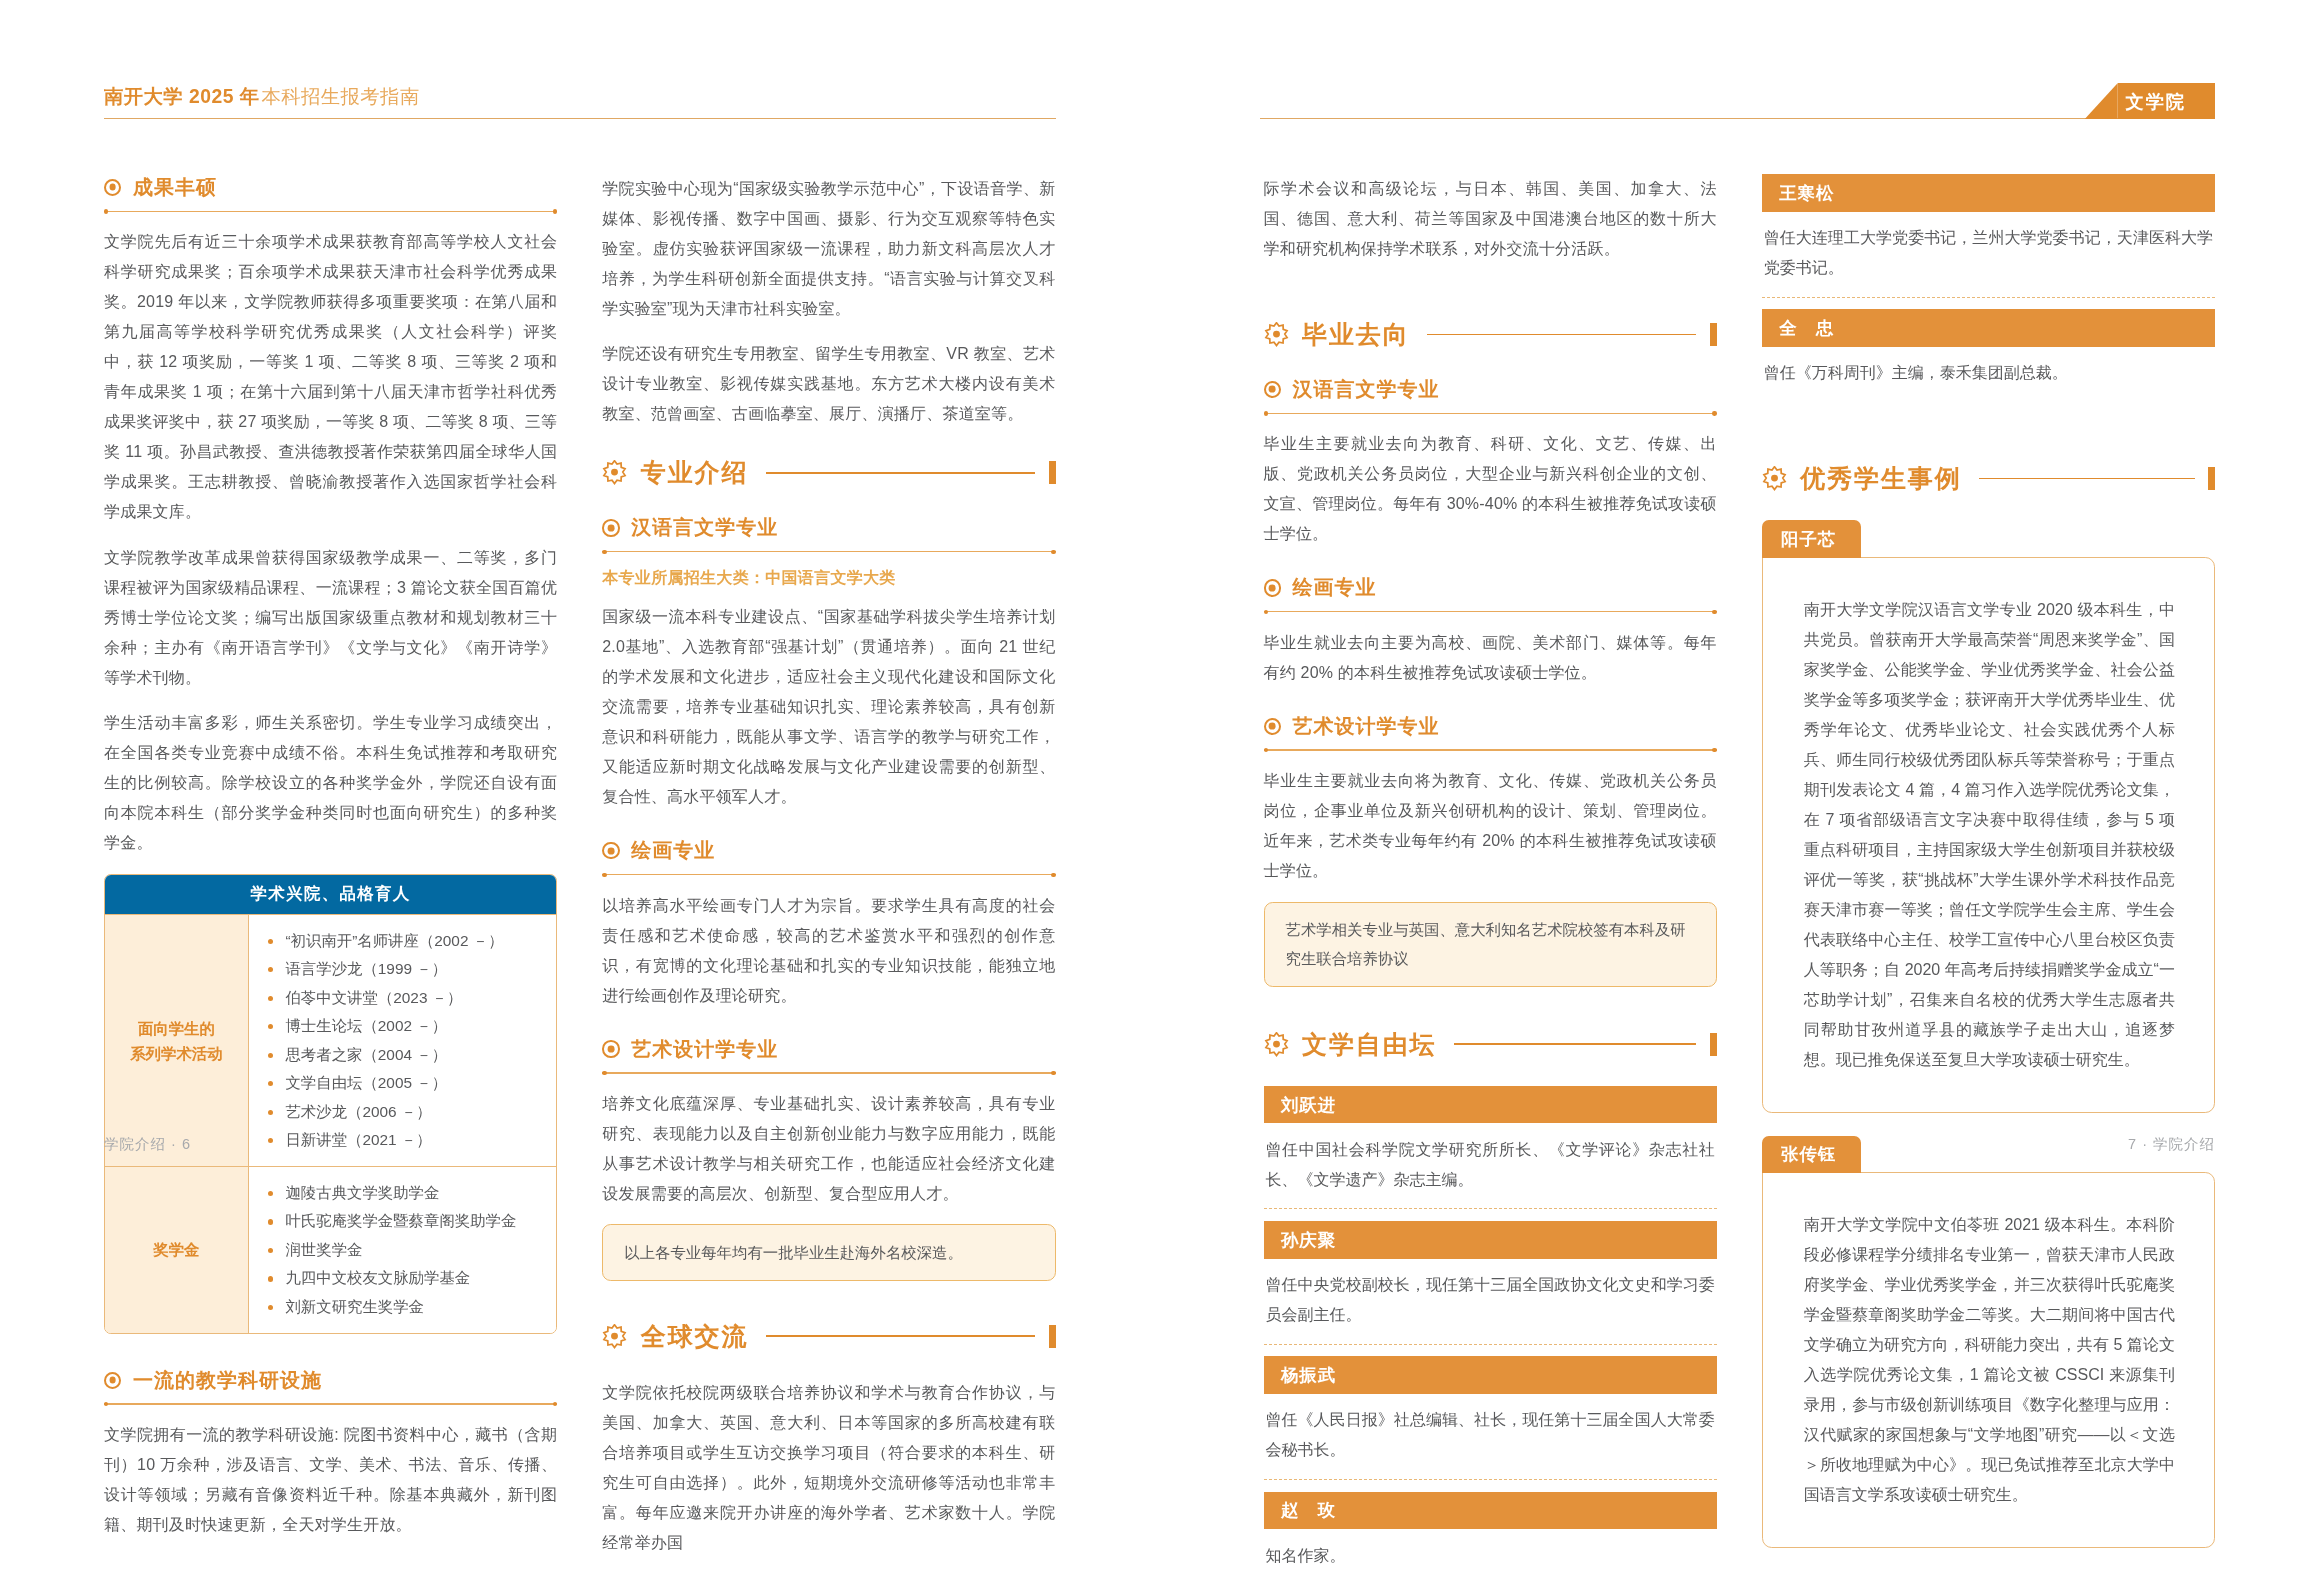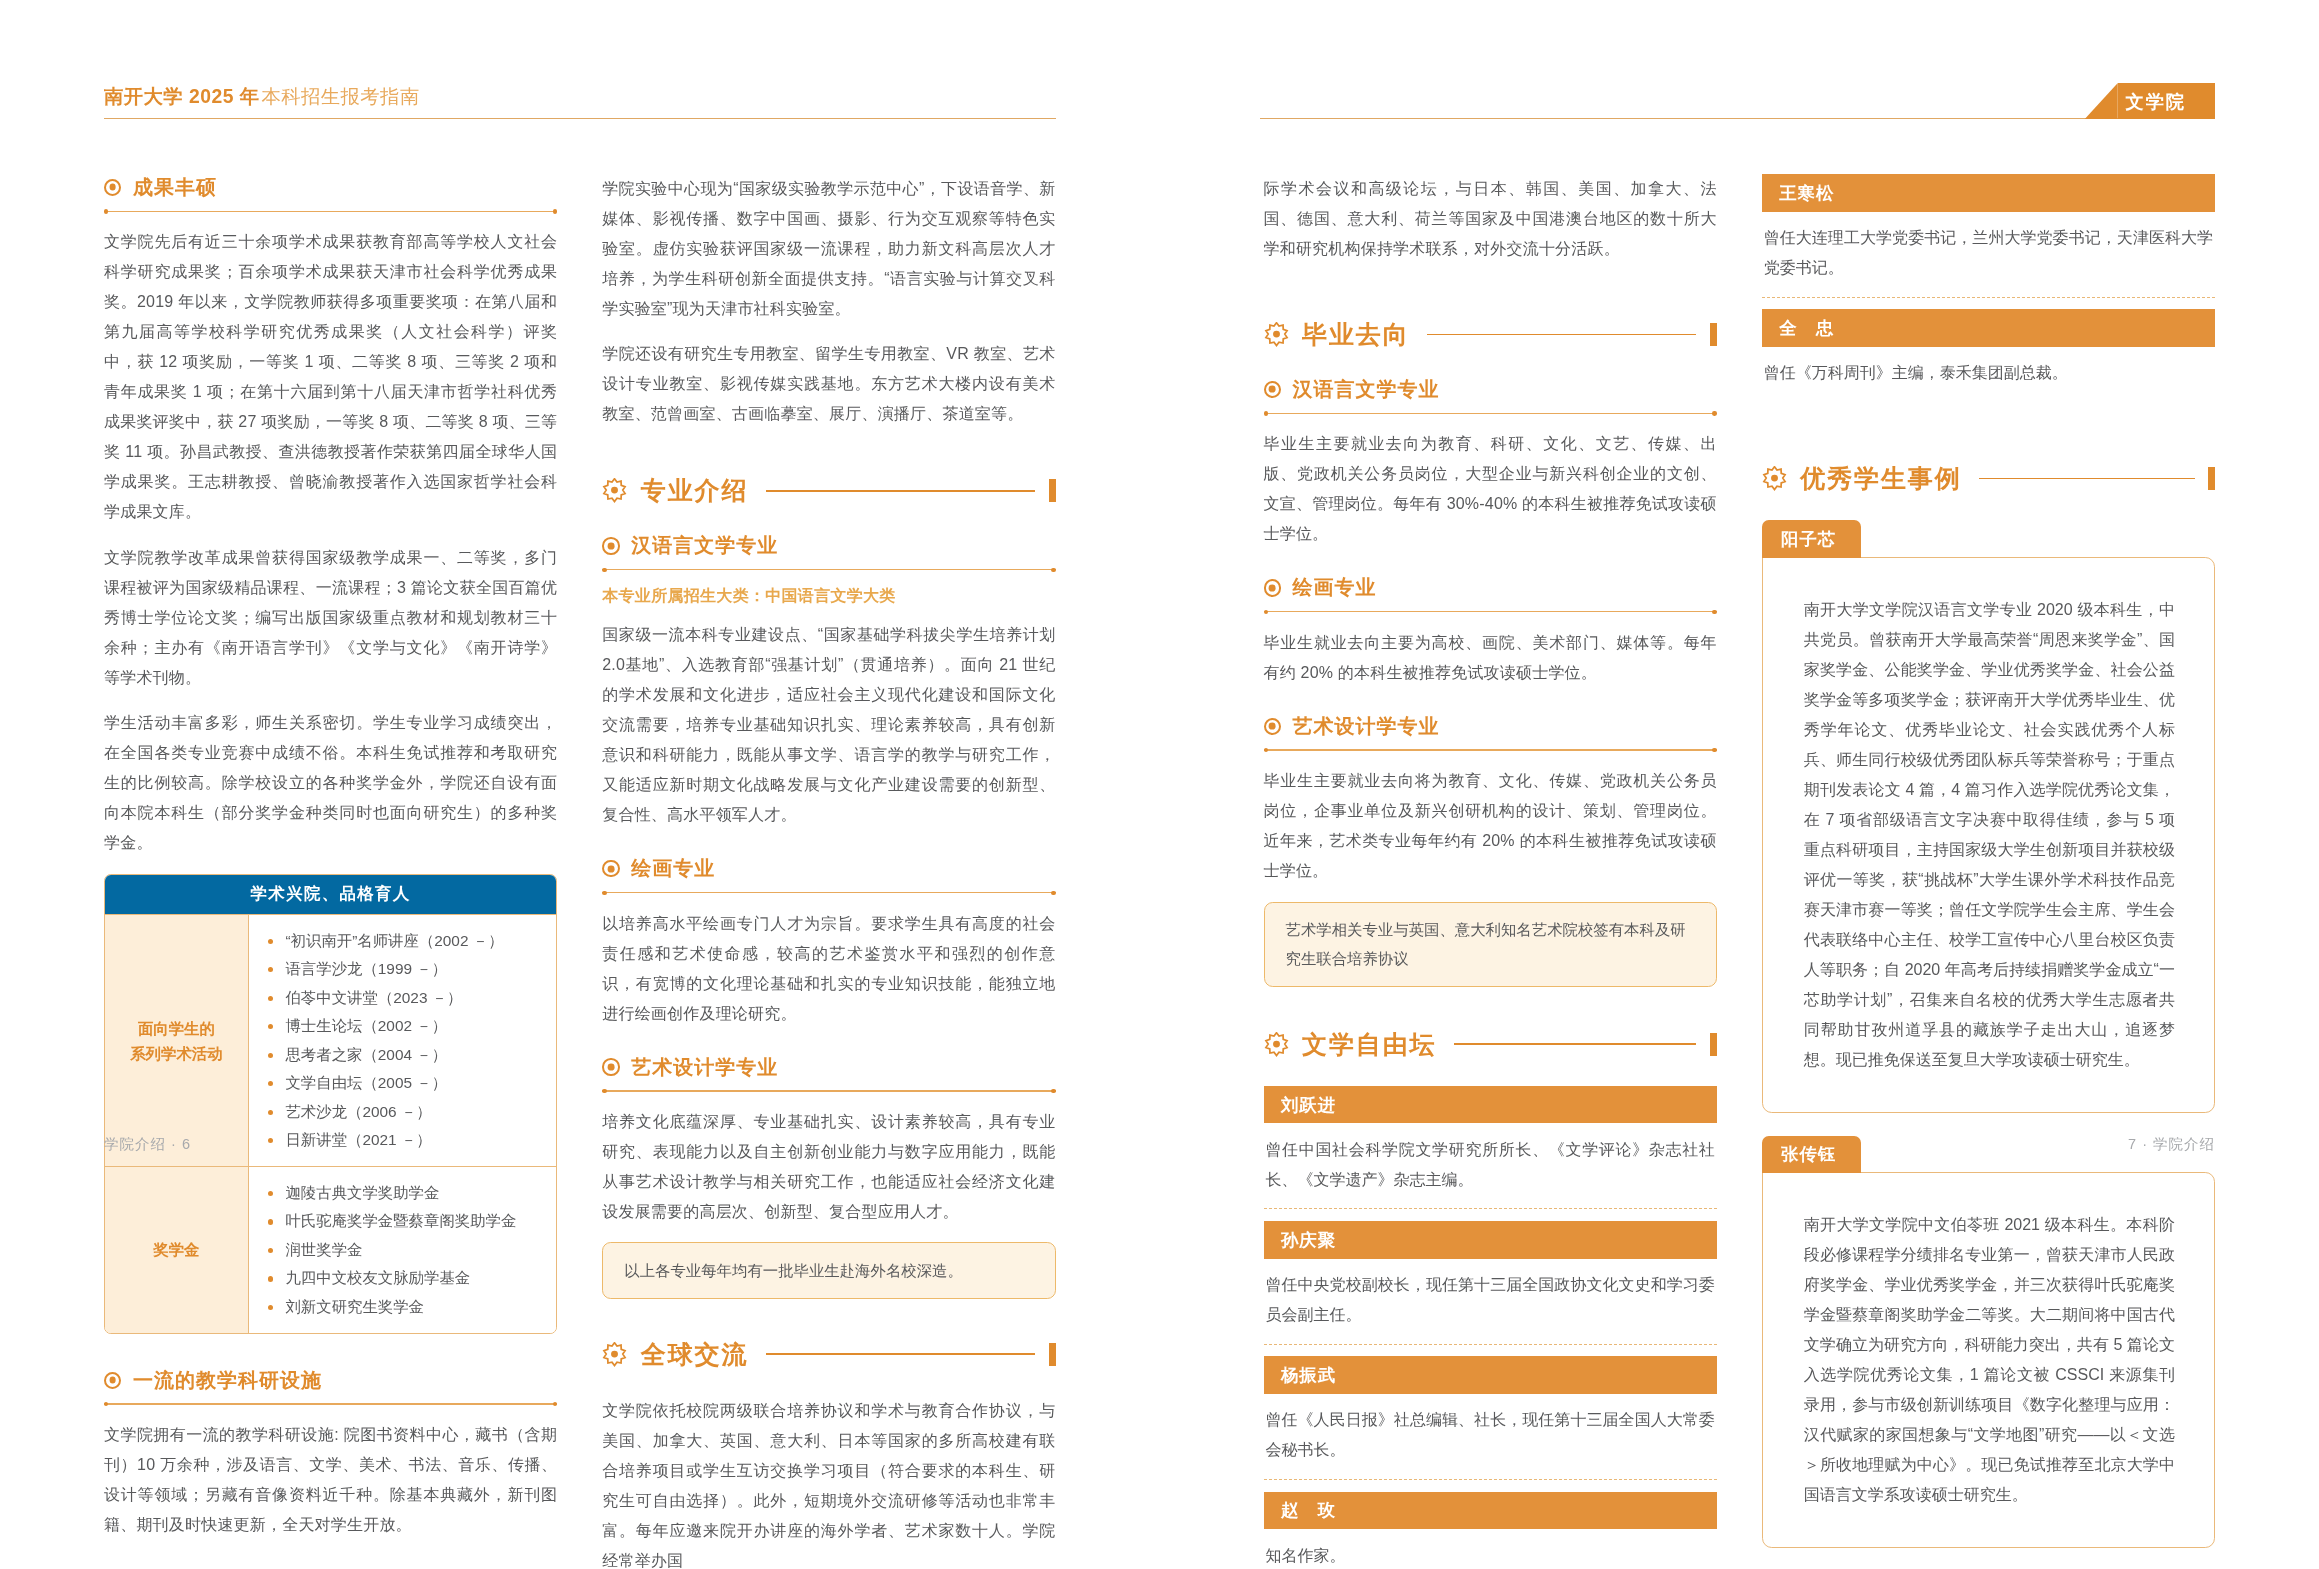--- a/index.html
+++ b/index.html
@@ -178,21 +178,21 @@
           <div class="urule"></div>
         </div>
         <p class="body">文学院拥有一流的教学科研设施: 院图书资料中心，藏书（含期刊）10 万余种，涉及语言、文学、美术、书法、音乐、传播、设计等领域；另藏有音像资料近千种。除基本典藏外，新刊图籍、期刊及时快速更新，全天对学生开放。</p>
       </div>
 
       <div class="col">
 
         <p class="body">学院实验中心现为“国家级实验教学示范中心”，下设语音学、新媒体、影视传播、数字中国画、摄影、行为交互观察等特色实验室。虚仿实验获评国家级一流课程，助力新文科高层次人才培养，为学生科研创新全面提供支持。“语言实验与计算交叉科学实验室”现为天津市社科实验室。</p>
         <p class="body">学院还设有研究生专用教室、留学生专用教室、VR 教室、艺术设计专业教室、影视传媒实践基地。东方艺术大楼内设有美术教室、范曾画室、古画临摹室、展厅、演播厅、茶道室等。</p>
 
-        <div class="sec-major" style="margin-top:45px;">
+        <div class="sec-major" style="margin-top:27px;">
           <span class="star">
             <svg width="25" height="25" viewBox="0 0 26 26">
               <path d="M13 0.8 L15.6 4.2 L19.8 3.3 L20 7.6 L24 9 L21.6 12.6 L24 16.2 L20 17.6 L19.8 21.9 L15.6 21 L13 24.4 L10.4 21 L6.2 21.9 L6 17.6 L2 16.2 L4.4 12.6 L2 9 L6 7.6 L6.2 3.3 L10.4 4.2 Z" fill="none" stroke="#e08b2d" stroke-width="1.8"></path>
               <circle cx="13" cy="12.6" r="3.6" fill="#e08b2d"></circle>
             </svg>
           </span>
           <span class="ttl">专业介绍</span>
           <span class="line"></span>
           <span class="cap"></span>
         </div>

